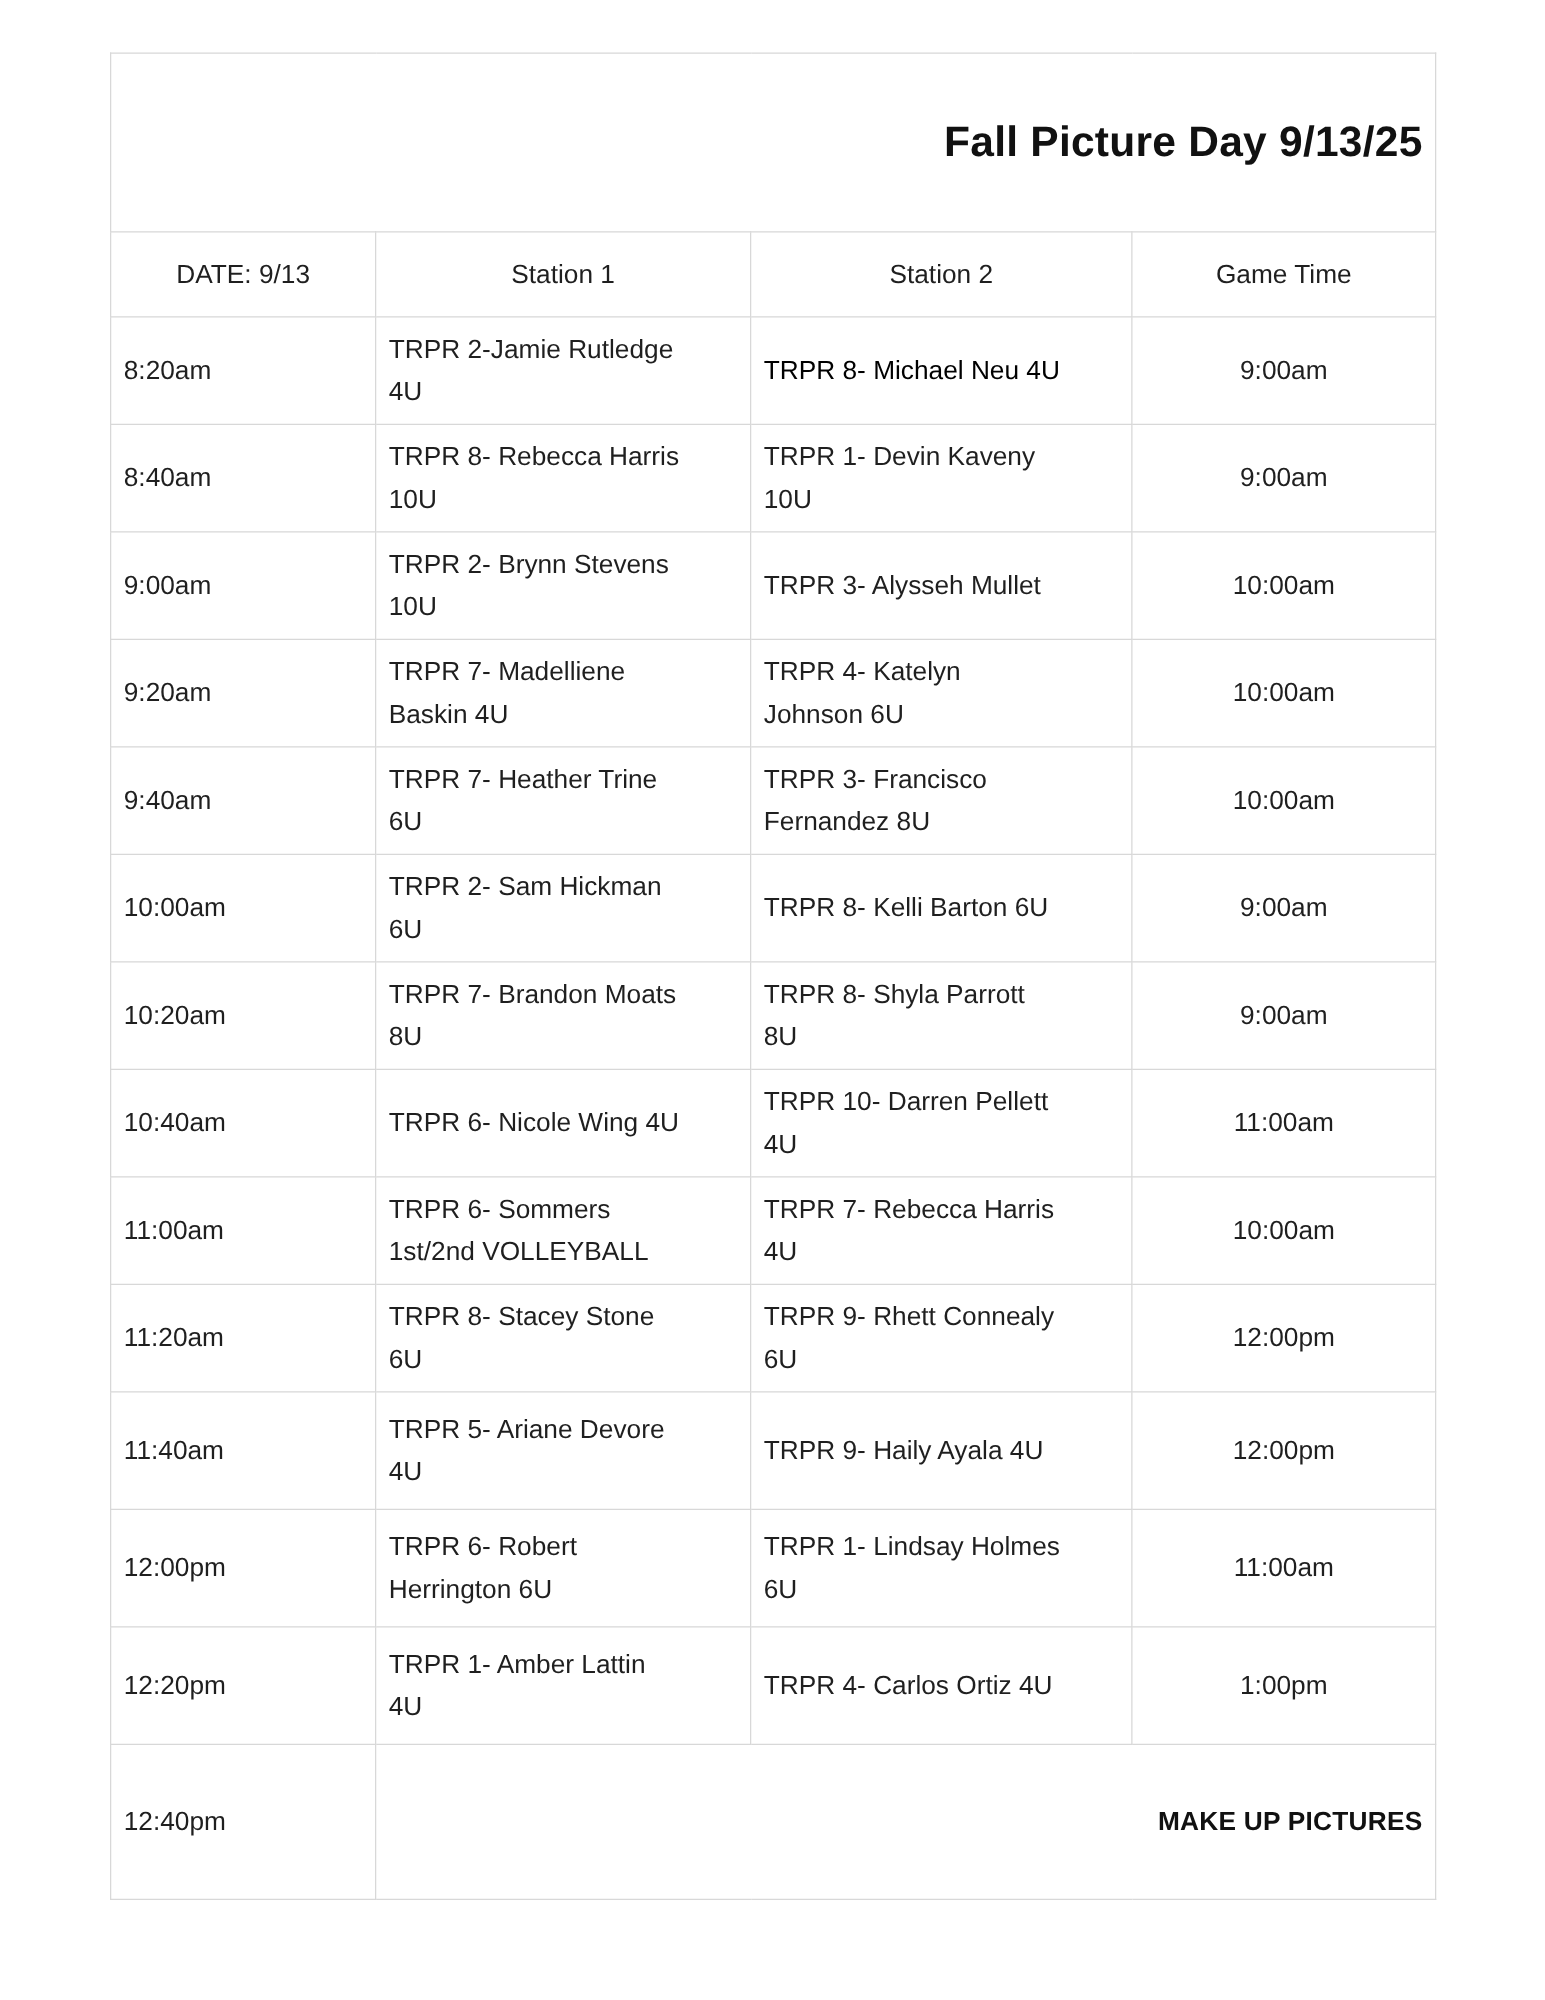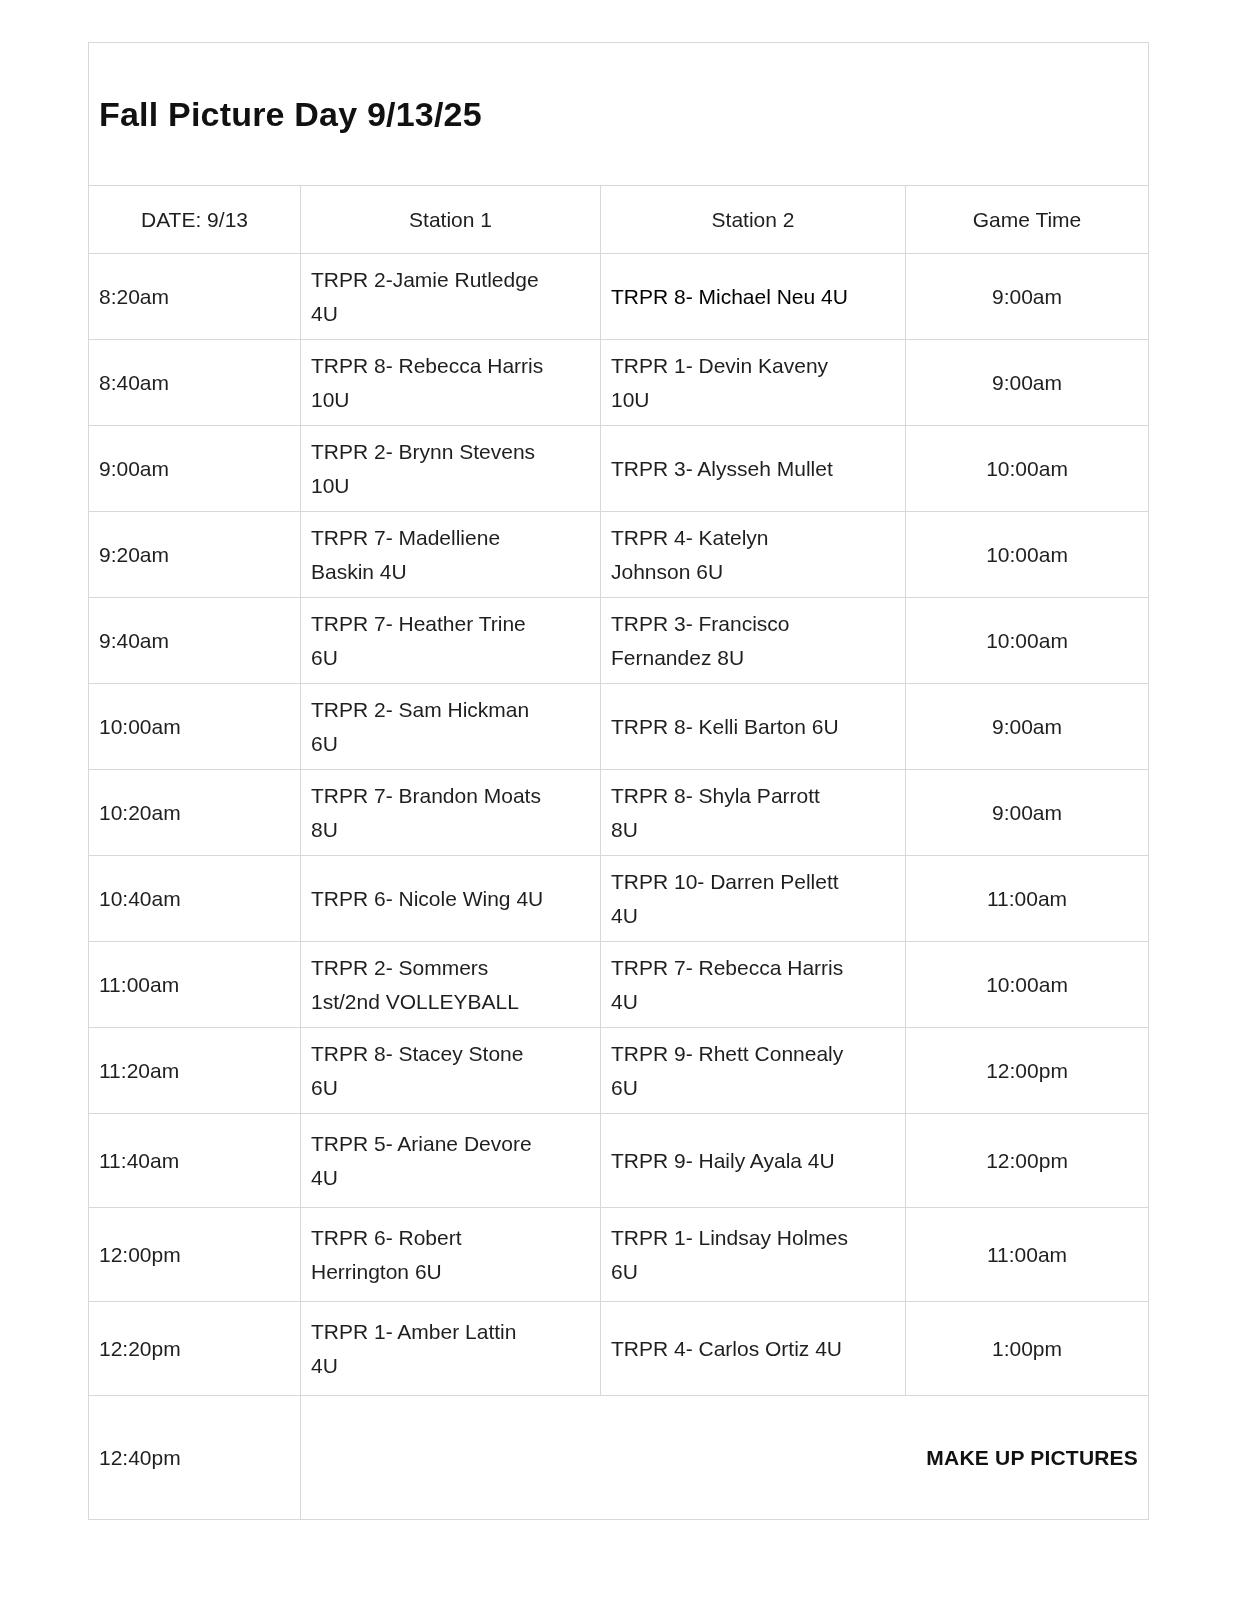--- a/index.html
+++ b/index.html
@@ -28,21 +28,21 @@
     background: #ffffff;
   }
   table.schedule td {
     border: 1px solid #d8d8d8;
     vertical-align: middle;
     padding: 6px 10px;
     box-sizing: border-box;
   }
   tr.row-title td {
     height: 143px;
-    text-align: left;
+    text-align: right;
     padding: 12px 10px;
   }
   .doc-title {
     font-size: 34px;
     font-weight: bold;
     letter-spacing: 0.2px;
     color: #111111;
   }
   tr.row-head td {
     height: 68px;
@@ -168,21 +168,21 @@
     </tr>
     <tr class="row-data">
       <td class="col-time">10:40am</td>
       <td class="col-s1">TRPR 6- Nicole Wing 4U</td>
       <td class="col-s2">TRPR 10- Darren Pellett
 4U</td>
       <td class="col-game">11:00am</td>
     </tr>
     <tr class="row-data">
       <td class="col-time">11:00am</td>
-      <td class="col-s1">TRPR 2- Sommers
+      <td class="col-s1">TRPR 6- Sommers
 1st/2nd VOLLEYBALL</td>
       <td class="col-s2">TRPR 7- Rebecca Harris
 4U</td>
       <td class="col-game">10:00am</td>
     </tr>
     <tr class="row-data">
       <td class="col-time">11:20am</td>
       <td class="col-s1">TRPR 8- Stacey Stone
 6U</td>
       <td class="col-s2">TRPR 9- Rhett Connealy

